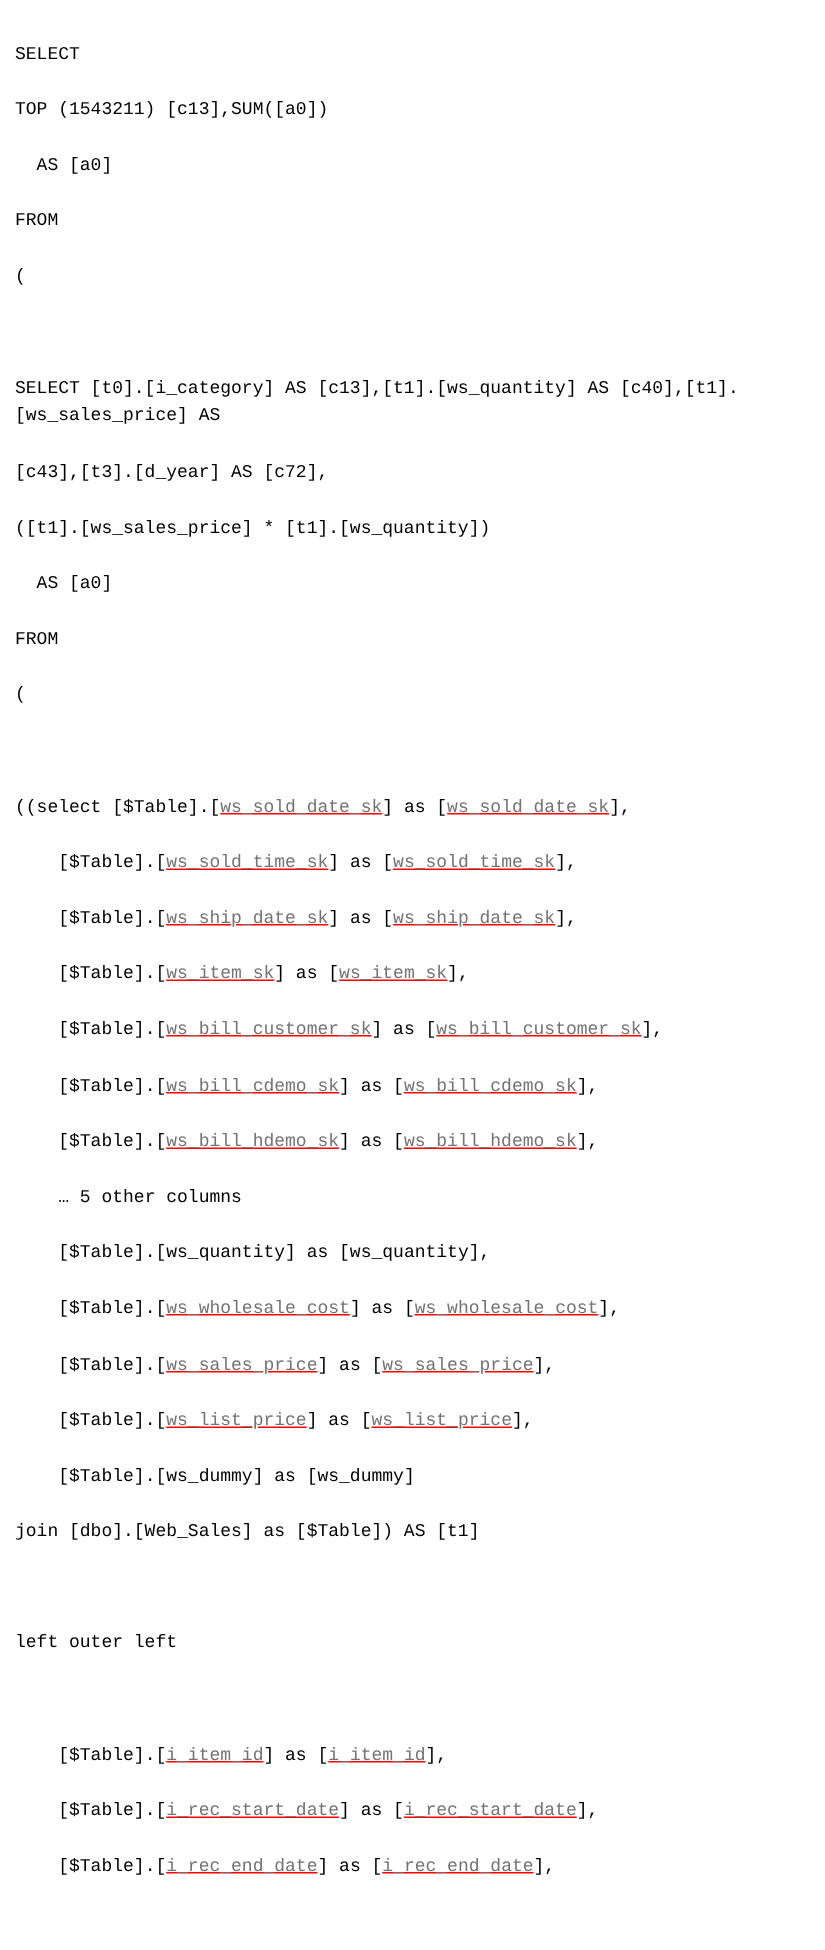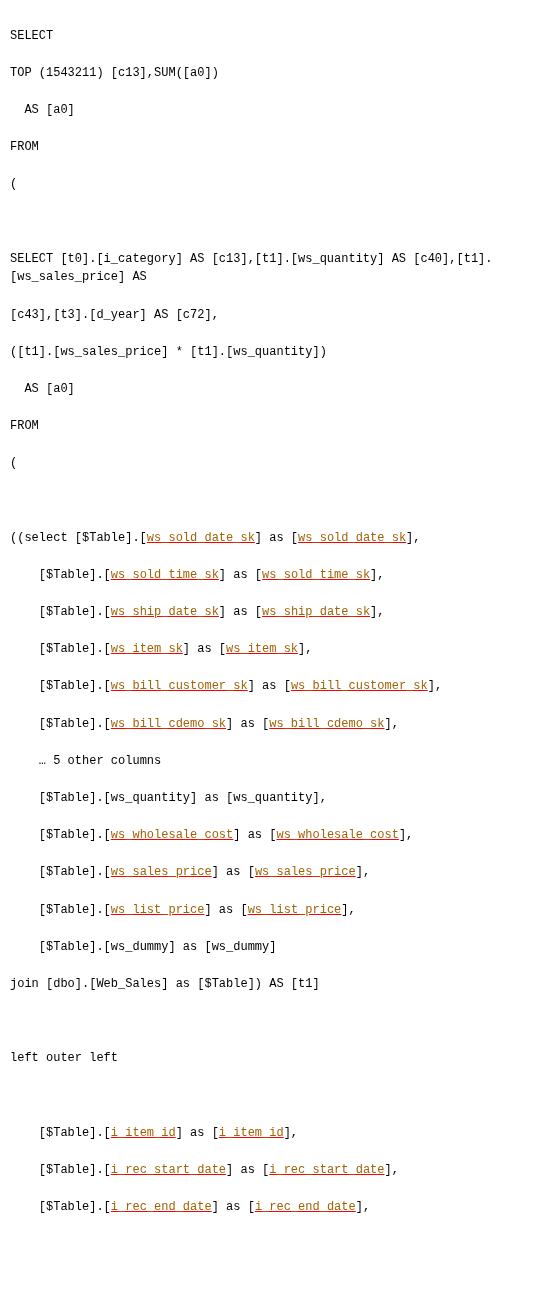--- a/index.html
+++ b/index.html
@@ -17,21 +17,21 @@
       white-space: pre-wrap;
       word-break: break-word;
     }
     .line {
       display: block;
       min-height: 1.55em;
     }
     .underline-red {
       text-decoration: underline;
       text-decoration-color: red;
-      color: #a16207;
+      color: #737373;
     }
   </style>
 </head>
 <body>
 
 <div class="code-container">
 <span class="line">SELECT</span>
 <span class="line">TOP (1543211) [c13],SUM([a0])</span>
 <span class="line">  AS [a0]</span>
 <span class="line">FROM</span>
@@ -43,20 +43,21 @@
 <span class="line">  AS [a0]</span>
 <span class="line">FROM</span>
 <span class="line">(</span>
 <span class="line">&nbsp;</span>
 <span class="line">((select [$Table].[<span class="underline-red">ws_sold_date_sk</span>] as [<span class="underline-red">ws_sold_date_sk</span>],</span>
 <span class="line">    [$Table].[<span class="underline-red">ws_sold_time_sk</span>] as [<span class="underline-red">ws_sold_time_sk</span>],</span>
 <span class="line">    [$Table].[<span class="underline-red">ws_ship_date_sk</span>] as [<span class="underline-red">ws_ship_date_sk</span>],</span>
 <span class="line">    [$Table].[<span class="underline-red">ws_item_sk</span>] as [<span class="underline-red">ws_item_sk</span>],</span>
 <span class="line">    [$Table].[<span class="underline-red">ws_bill_customer_sk</span>] as [<span class="underline-red">ws_bill_customer_sk</span>],</span>
 <span class="line">    [$Table].[<span class="underline-red">ws_bill_cdemo_sk</span>] as [<span class="underline-red">ws_bill_cdemo_sk</span>],</span>
+<span class="line">    [$Table].[<span class="underline-red">ws_bill_hdemo_sk</span>] as [<span class="underline-red">ws_bill_hdemo_sk</span>],</span>
 <span class="line">    … 5 other columns</span>
 <span class="line">    [$Table].[ws_quantity] as [ws_quantity],</span>
 <span class="line">    [$Table].[<span class="underline-red">ws_wholesale_cost</span>] as [<span class="underline-red">ws_wholesale_cost</span>],</span>
 <span class="line">    [$Table].[<span class="underline-red">ws_sales_price</span>] as [<span class="underline-red">ws_sales_price</span>],</span>
 <span class="line">    [$Table].[<span class="underline-red">ws_list_price</span>] as [<span class="underline-red">ws_list_price</span>],</span>
 <span class="line">    [$Table].[ws_dummy] as [ws_dummy]</span>
 <span class="line">join [dbo].[Web_Sales] as [$Table]) AS [t1]</span>
 <span class="line">&nbsp;</span>
 <span class="line">left outer left</span>
 <span class="line">&nbsp;</span>

